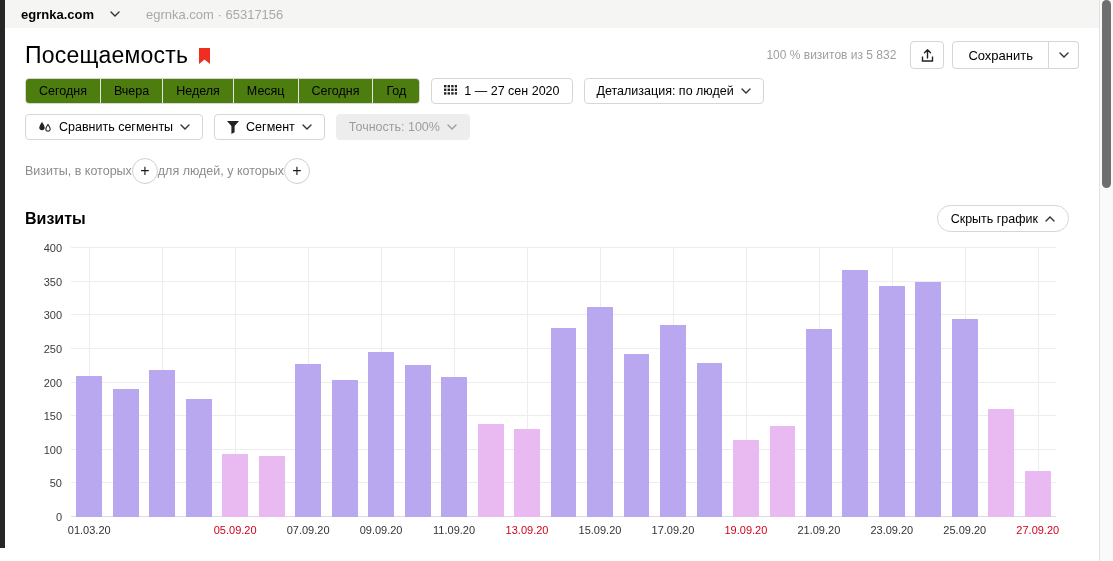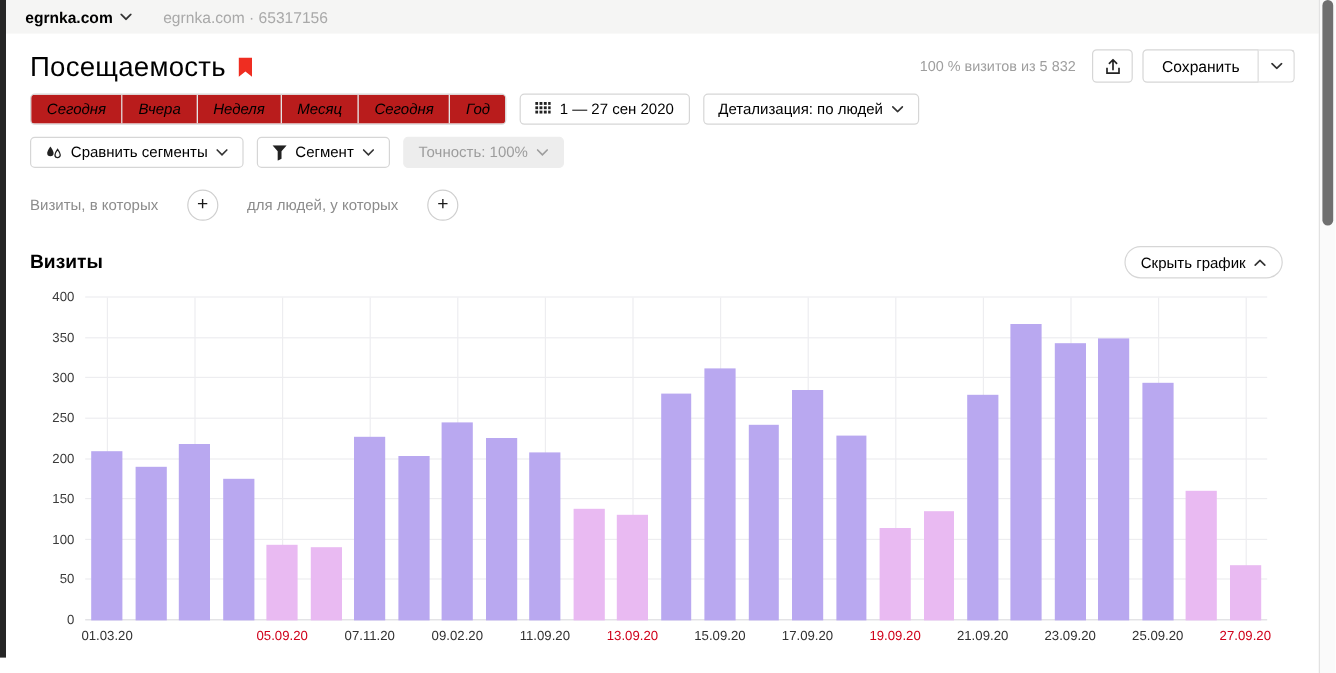--- a/index.html
+++ b/index.html
@@ -7,46 +7,46 @@
   body {
     font-family: "Liberation Sans", sans-serif;
     background:#fff; color:#000; position:relative;
   }
   .left-strip { position:absolute; left:0; top:0; width:5px; height:548px; background:#262626; z-index:9; }
   .scrollbar { position:absolute; right:0; top:0; width:14px; height:561px; background:#fafafa; border-left:1px solid #e2e2e2; z-index:9; }
   .scrollbar-thumb { position:absolute; top:0; right:2px; width:9px; height:188px; background:#6f6f6f; border-radius:5px; }
   .content { margin:0 14px 0 5px; }
 
   .topbar { height:28px; background:#f5f5f4; display:flex; align-items:center; padding:0 16px; }
-  .counter-select { display:flex; align-items:center; gap:6px; font-size:13px; font-weight:bold; cursor:pointer; }
+  .counter-select { display:flex; align-items:center; gap:16px; font-size:13px; font-weight:bold; cursor:pointer; }
   .counter-meta { color:#a9a9a9; font-size:13px; margin-left:26px; }
   .spacer { flex:1; }
   .btn { background:#fff; border:1px solid #d6d6d6; border-radius:4px; font-size:12.5px;
          display:flex; align-items:center; gap:7px; cursor:pointer; font-family:inherit; color:#000; }
   .account-btn { height:23px; padding:0 11px; margin-right:6px; }
 
   .title-row { display:flex; align-items:center; padding:13px 20px 0 20px; }
   .page-title { font-size:23px; font-weight:400; letter-spacing:.2px; }
   .bookmark { margin-left:10px; margin-top:3px; }
   .visits-info { color:#9e9e9e; font-size:12px; margin-right:14px; }
   .export-btn { width:34px; height:28px; justify-content:center; }
   .save-group { display:flex; margin-left:8px; }
   .save-main { height:28px; padding:0 15px; border-radius:4px 0 0 4px; font-size:13px; }
   .save-chev { height:28px; width:30px; justify-content:center; border-left:none; border-radius:0 4px 4px 0; }
 
   .tabs-row { display:flex; align-items:center; gap:11px; padding:9px 20px 0 20px; }
   .seg-group { display:flex; border:1px solid #d6d6d6; border-radius:4px; overflow:hidden; height:26px; background:#fff; }
-  .seg-btn { padding:0 13px; font-size:12.5px; display:flex; align-items:center; border-left:1px solid #e4e4e4; background:#b91c1c; font-family:inherit; cursor:pointer; border-top:none;border-bottom:none;border-right:none;font-style:italic; }
+  .seg-btn { padding:0 13px; font-size:12.5px; display:flex; align-items:center; border-left:1px solid #e4e4e4; background:#4d7c0f; font-family:inherit; cursor:pointer; border-top:none;border-bottom:none;border-right:none; }
   .seg-btn:first-child { border-left:none; }
   .toolbar-btn { height:26px; padding:0 12px; }
 
   .segment-row { display:flex; align-items:center; gap:11px; padding:10px 20px 0 20px; }
   .accuracy-btn { background:#ededed; border-color:#ededed; color:#9d9d9d; }
 
-  .conditions-row { display:flex; align-items:center; gap:24px; padding:18px 20px 0 20px; color:#8c8c8c; font-size:12.5px; }
+  .conditions-row { display:flex; align-items:center; gap:0; padding:18px 20px 0 20px; color:#8c8c8c; font-size:12.5px; }
   .plus-btn { width:26px; height:26px; border-radius:50%; border:1px solid #cfcfcf; background:#fff;
               display:flex; align-items:center; justify-content:center; font-size:16px; color:#1a1a1a; cursor:pointer; }
 
   .section-row { display:flex; align-items:center; padding:21px 20px 0 20px; }
   .section-title { font-size:16px; font-weight:700; }
   .hide-chart-btn { height:27px; padding:0 13px; border-radius:14px; margin-right:10px; }
 
   .chart-wrap { position:relative; margin:16px 43px 0 66px; height:269px; }
   .chart-plot { position:absolute; inset:0; }
   .hgrid { position:absolute; left:0; right:0; height:1px; background:#ededf0; z-index:0; }
@@ -328,22 +328,22 @@
             <div class="bar" style="height: 40.25%; background: rgb(233, 186, 242);"></div>
           </div>
           <div class="bar-slot">
             <div class="bar" style="height: 17%; background: rgb(233, 186, 242);"></div>
           </div>
         </div>
         <div class="x-axis">
           <span class="xtick" style="left: 1.85185%; color: rgb(51, 51, 51);">01.03.20</span>
           <span class="xtick" style="left: 9.25926%; color: rgb(51, 51, 51); margin-top: 44px;">03.09.20</span>
           <span class="xtick" style="left: 16.6667%; color: rgb(208, 2, 27);">05.09.20</span>
-          <span class="xtick" style="left: 24.0741%; color: rgb(51, 51, 51);">07.11.20</span>
-          <span class="xtick" style="left: 31.4815%; color: rgb(51, 51, 51);">09.02.20</span>
+          <span class="xtick" style="left: 24.0741%; color: rgb(51, 51, 51);">07.09.20</span>
+          <span class="xtick" style="left: 31.4815%; color: rgb(51, 51, 51);">09.09.20</span>
           <span class="xtick" style="left: 38.8889%; color: rgb(51, 51, 51);">11.09.20</span>
           <span class="xtick" style="left: 46.2963%; color: rgb(208, 2, 27);">13.09.20</span>
           <span class="xtick" style="left: 53.7037%; color: rgb(51, 51, 51);">15.09.20</span>
           <span class="xtick" style="left: 61.1111%; color: rgb(51, 51, 51);">17.09.20</span>
           <span class="xtick" style="left: 68.5185%; color: rgb(208, 2, 27);">19.09.20</span>
           <span class="xtick" style="left: 75.9259%; color: rgb(51, 51, 51);">21.09.20</span>
           <span class="xtick" style="left: 83.3333%; color: rgb(51, 51, 51);">23.09.20</span>
           <span class="xtick" style="left: 90.7407%; color: rgb(51, 51, 51);">25.09.20</span>
           <span class="xtick" style="left: 98.1481%; color: rgb(208, 2, 27);">27.09.20</span>
         </div>

